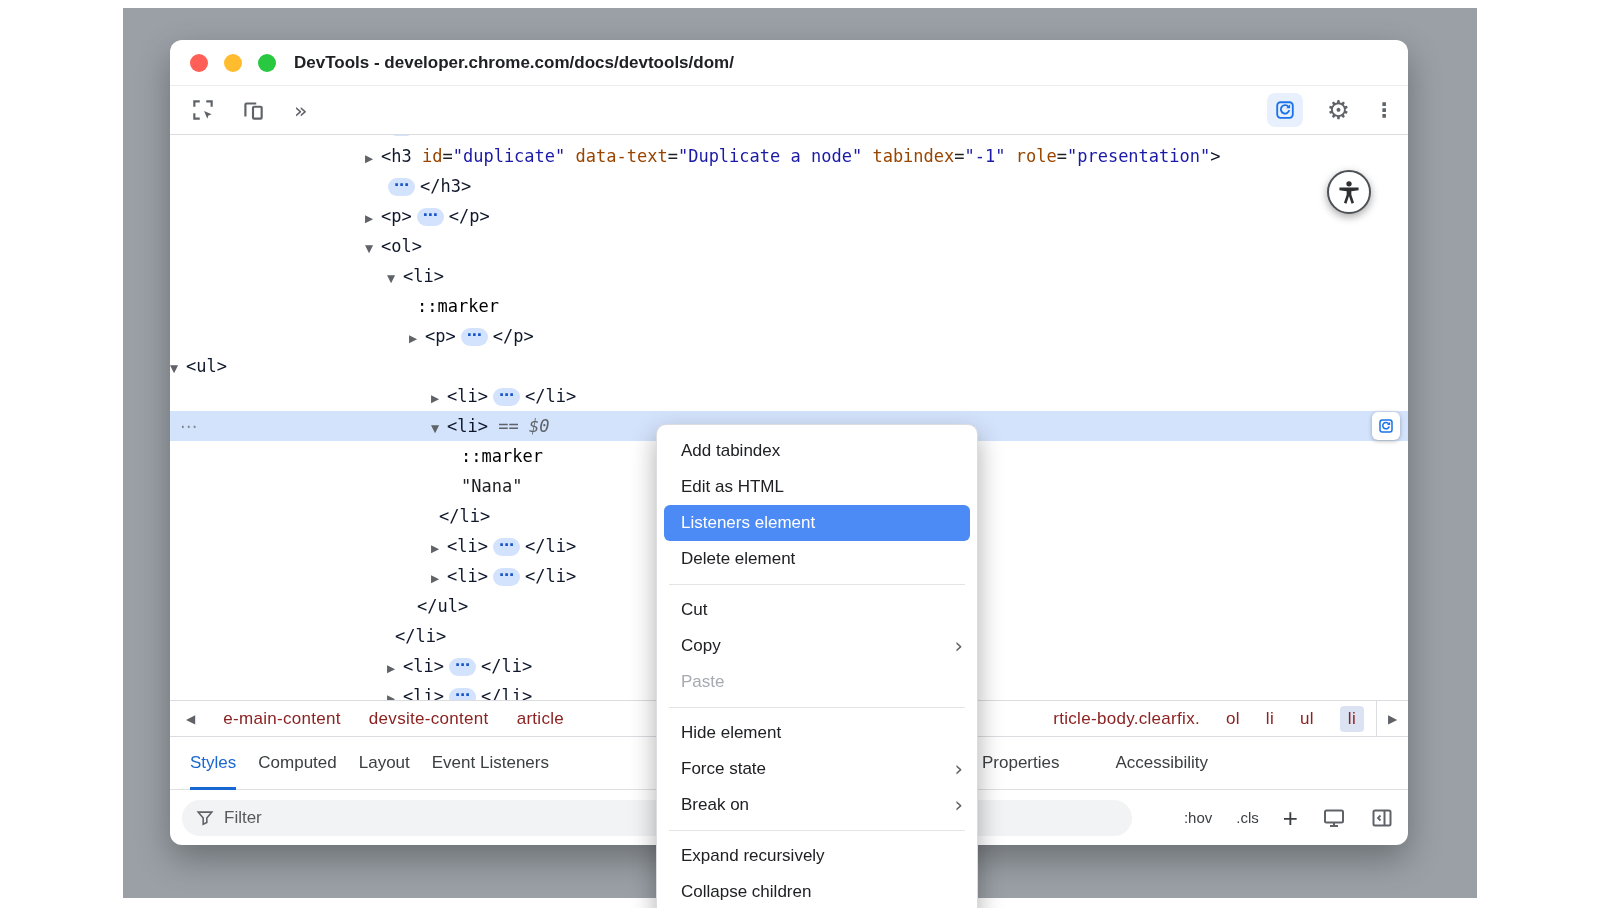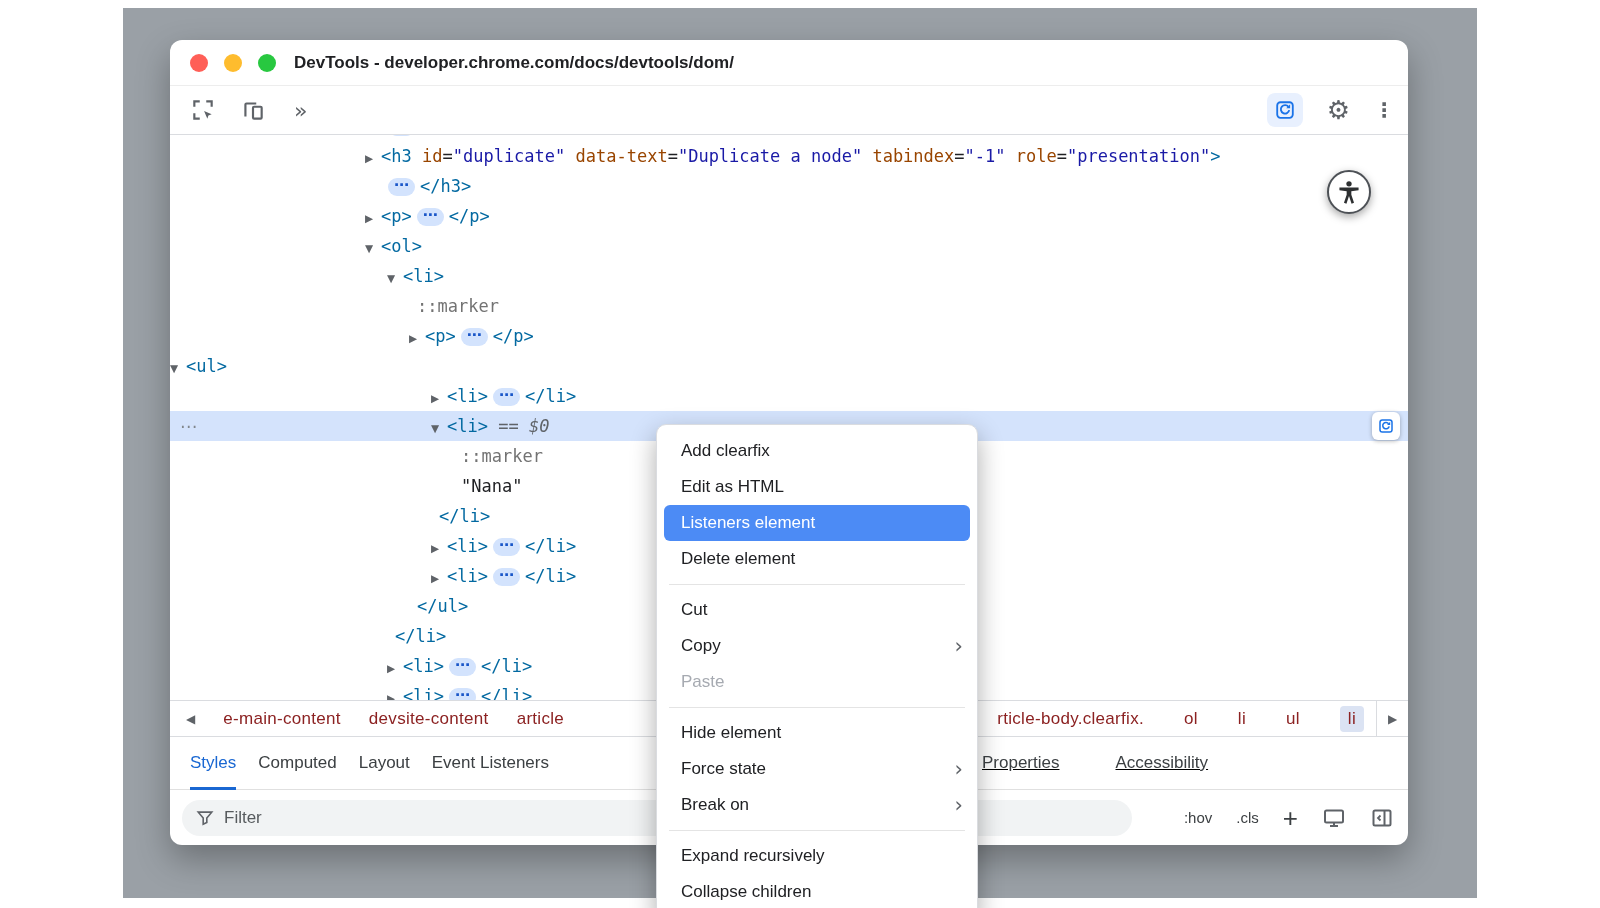--- a/index.html
+++ b/index.html
@@ -33,47 +33,47 @@
   .kebab { font-size:20px; font-weight:700; color:#5f6368; font-family:"DejaVu Sans", sans-serif; line-height:1; }
 
   
   .tree { position:relative; height:565px; overflow:hidden; }
   .trow { height:30px; line-height:30px; white-space:pre; position:relative;
     font-family:"DejaVu Sans Mono", monospace; font-size:17px; color:#202124; }
   .tree > .trow:first-child { margin-top:-24px; }
   .trow.sel { background:#d4e3fc; }
   .tw { display:inline-block; width:16px; color:#5f6368; font-size:10.5px;
     font-family:"DejaVu Sans", sans-serif; }
-  .tk-tag { color:#0369a1; } .tk-attr { color:#994500; } .tk-val { color:#1a1aa6; }
-  .tk-plain { color:#202124; } .tk-pseudo { color:#737373; }
+  .tk-tag { color:#0f172a; } .tk-attr { color:#994500; } .tk-val { color:#1a1aa6; }
+  .tk-plain { color:#202124; } .tk-pseudo { color:#000000; }
   .tk-meta { color:#5f6368; font-style:italic; }
   .pill { display:inline-block; background:#d3e3fd; color:#1956c8; border-radius:9px; padding:0 6px;
     height:18px; line-height:15px; font-size:15px; font-weight:700; margin:0 5px; vertical-align:middle;
     font-family:"DejaVu Sans", sans-serif; }
   .gutter-dots { position:absolute; left:10px; top:0; color:#80868b; font-size:17px;
     font-family:"DejaVu Sans", sans-serif; }
   .row-badge { position:absolute; right:8px; top:1px; width:28px; height:28px; background:#fff;
     border-radius:6px; box-shadow:0 1px 4px rgba(0,0,0,.30); display:flex; align-items:center; justify-content:center; }
 
   
   .crumbs { height:37px; border-top:1px solid #dadce0; border-bottom:1px solid #dadce0;
     position:relative; display:flex; align-items:center; font-size:17px; }
   .crumbs-left { display:flex; align-items:center; gap:28px; padding-left:16px; }
-  .crumbs-right { position:absolute; right:44px; display:flex; align-items:center; gap:40px; }
+  .crumbs-right { position:absolute; right:44px; display:flex; align-items:center; gap:26px; }
   .crumb { color:#8c2222; letter-spacing:.3px; }
   .crumb.sel { background:#dbe3f3; border-radius:4px; padding:3px 8px; }
   .crumb-arrow { color:#5f6368; font-size:12px; font-family:"DejaVu Sans", sans-serif; }
   .crumb-arrow-box { position:absolute; right:0; top:0; bottom:0; width:32px; border-left:1px solid #dadce0;
     display:flex; align-items:center; justify-content:center; color:#5f6368; font-size:12px;
     font-family:"DejaVu Sans", sans-serif; }
 
   
   .stabs { height:53px; border-bottom:1px solid #e0e0e0; position:relative; display:flex; align-items:center; }
   .stabs-left { display:flex; gap:22px; padding-left:20px; height:100%; align-items:center; }
-  .stabs-right { position:absolute; left:812px; display:flex; gap:56px; height:100%; align-items:center;text-decoration:underline; }
+  .stabs-right { position:absolute; left:812px; display:flex; gap:56px; height:100%; align-items:center; }
   .stab { font-size:17px; color:#3c4043; height:53px; display:flex; align-items:center; }
   .stab.active { color:#1967d2; box-shadow:inset 0 -3px 0 #1967d2; }
 
   
   .filterrow { height:55px; display:flex; align-items:center; position:relative; }
   .filter-pill { margin-left:12px; width:950px; height:36px; border-radius:18px; background:#f1f3f4;
     display:flex; align-items:center; padding:0 14px; gap:10px; }
   .filter-input { border:none; background:transparent; outline:none; font-size:17px; color:#5f6368;
     width:100%; font-family:inherit; }
   .filter-input::placeholder { color:#3c4043; opacity:.85; }
@@ -235,21 +235,21 @@
 <div class="a11y-btn">
   <span style="display:flex;">
     <svg width="28" height="28" viewBox="0 0 24 24" fill="#2d2f31">
       <circle cx="12" cy="5" r="2.3"></circle>
       <path d="M3.8 8.2h16.4v2.2l-6.2.9v3l2.3 7-2.1.7-2.2-6.6-2.2 6.6-2.1-.7 2.3-7v-3l-6.2-.9z"></path>
     </svg>
   </span>
 </div>
 
 <div class="menu">
-    <div class="mi">Add clearfix</div>
+    <div class="mi">Add tabindex</div>
     <div class="mi">Edit as HTML</div>
     <div class="mi hl">Listeners element</div>
     <div class="mi">Delete element</div>
     <div class="msep"></div>
     <div class="mi">Cut</div>
     <div class="mi">Copy<span class="chev">›</span></div>
     <div class="mi dis">Paste</div>
     <div class="msep"></div>
     <div class="mi">Hide element</div>
     <div class="mi">Force state<span class="chev">›</span></div>

